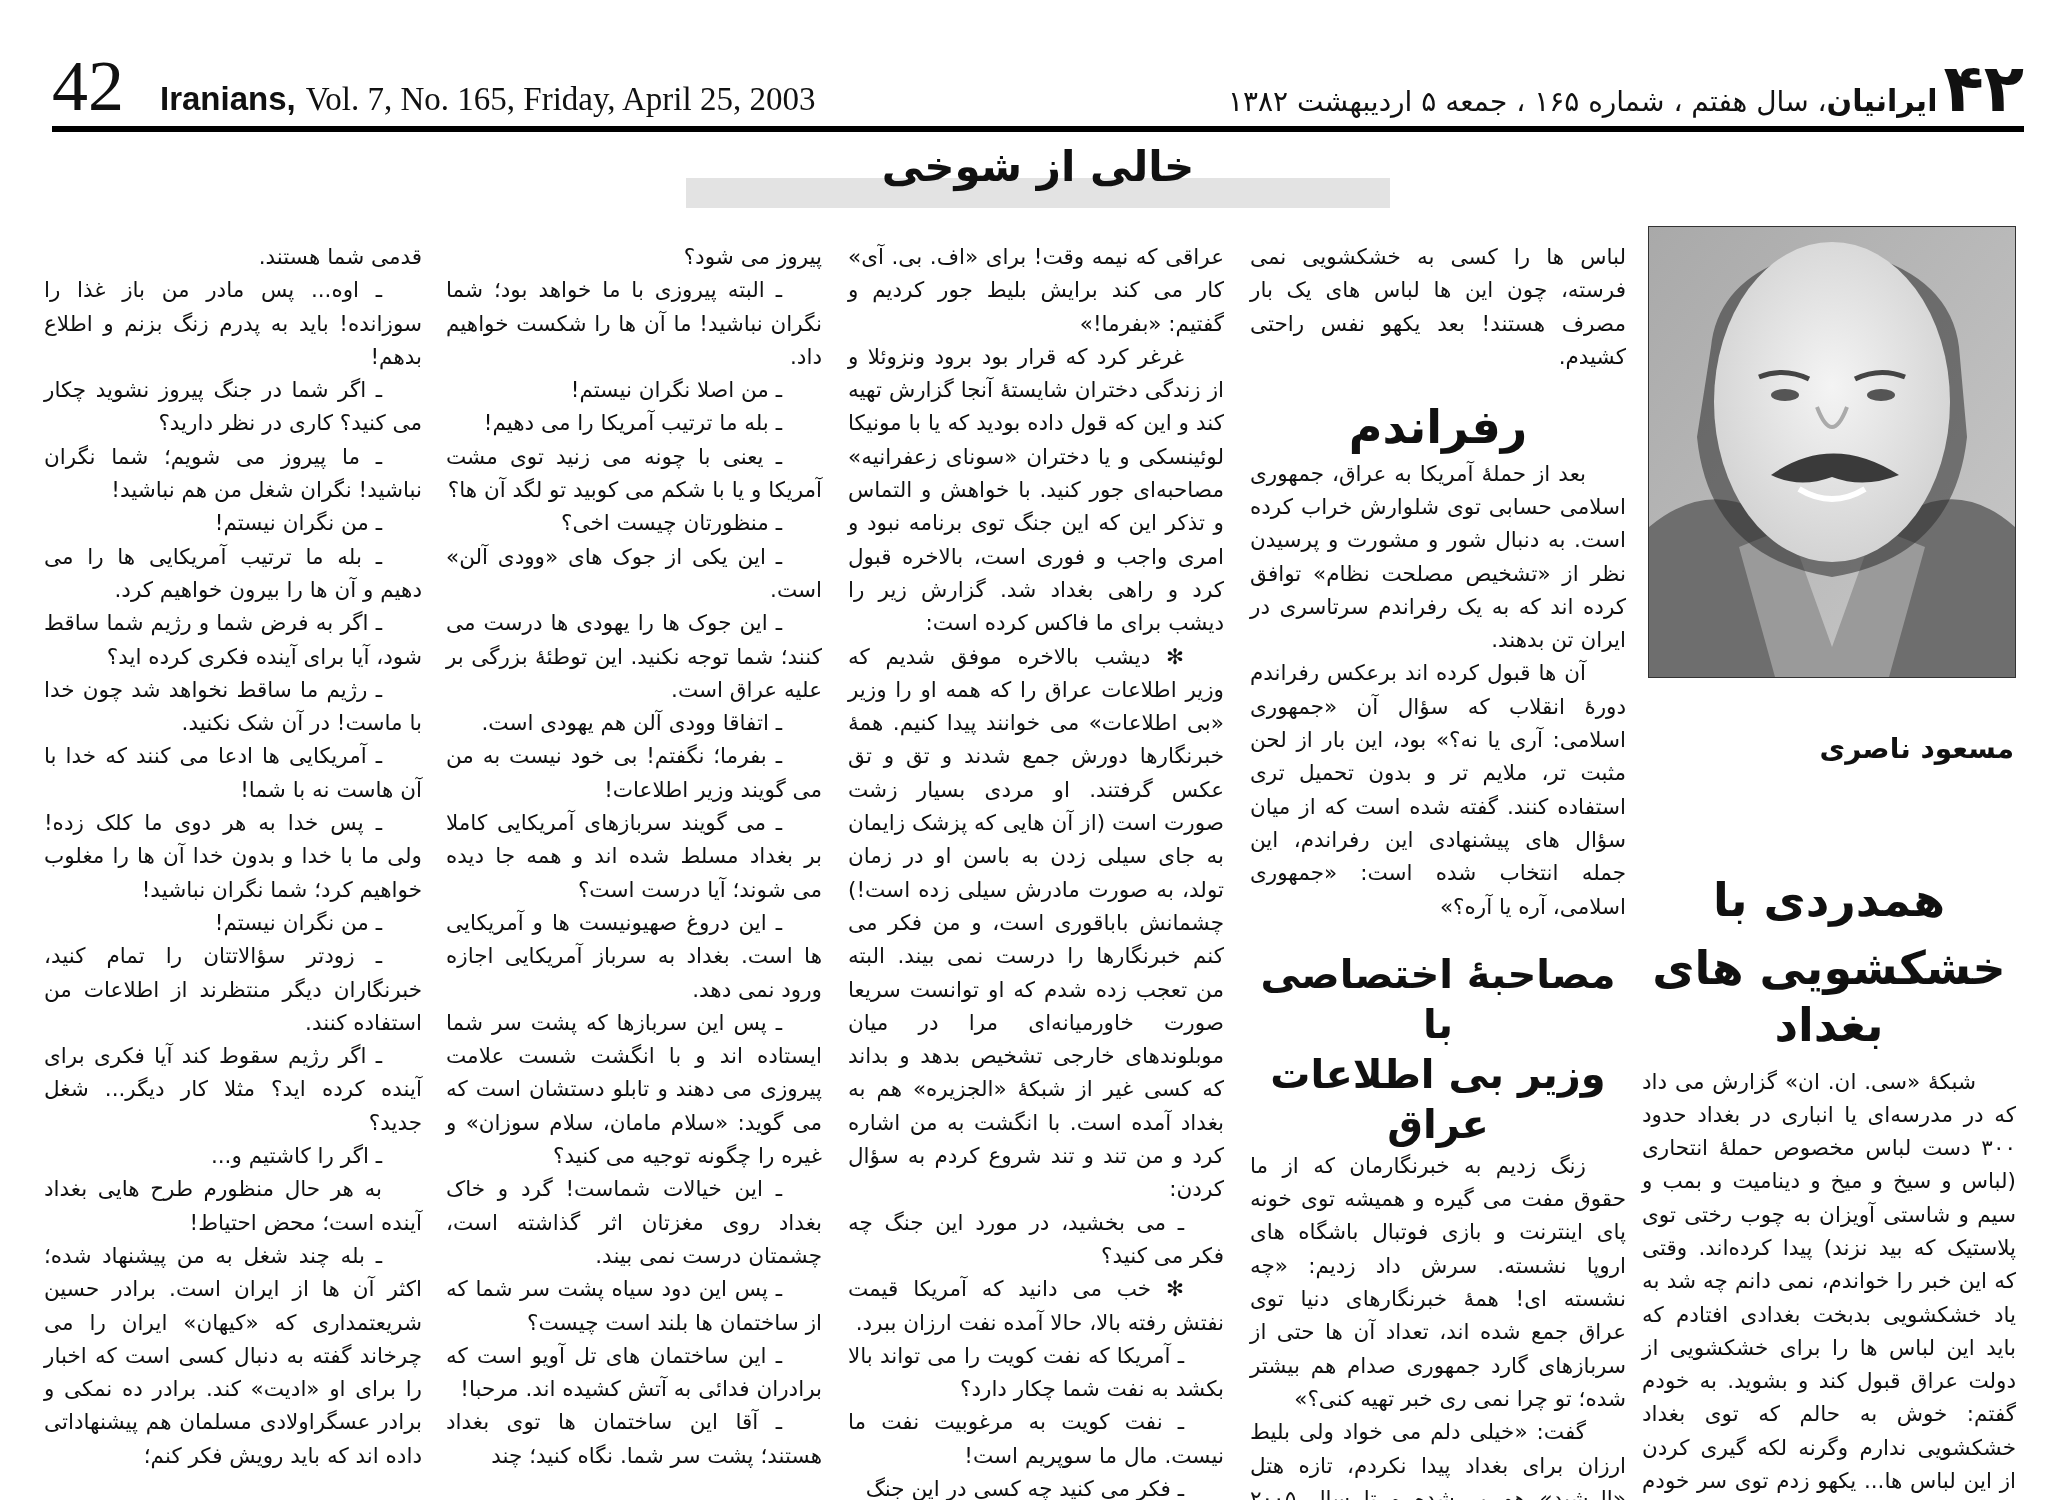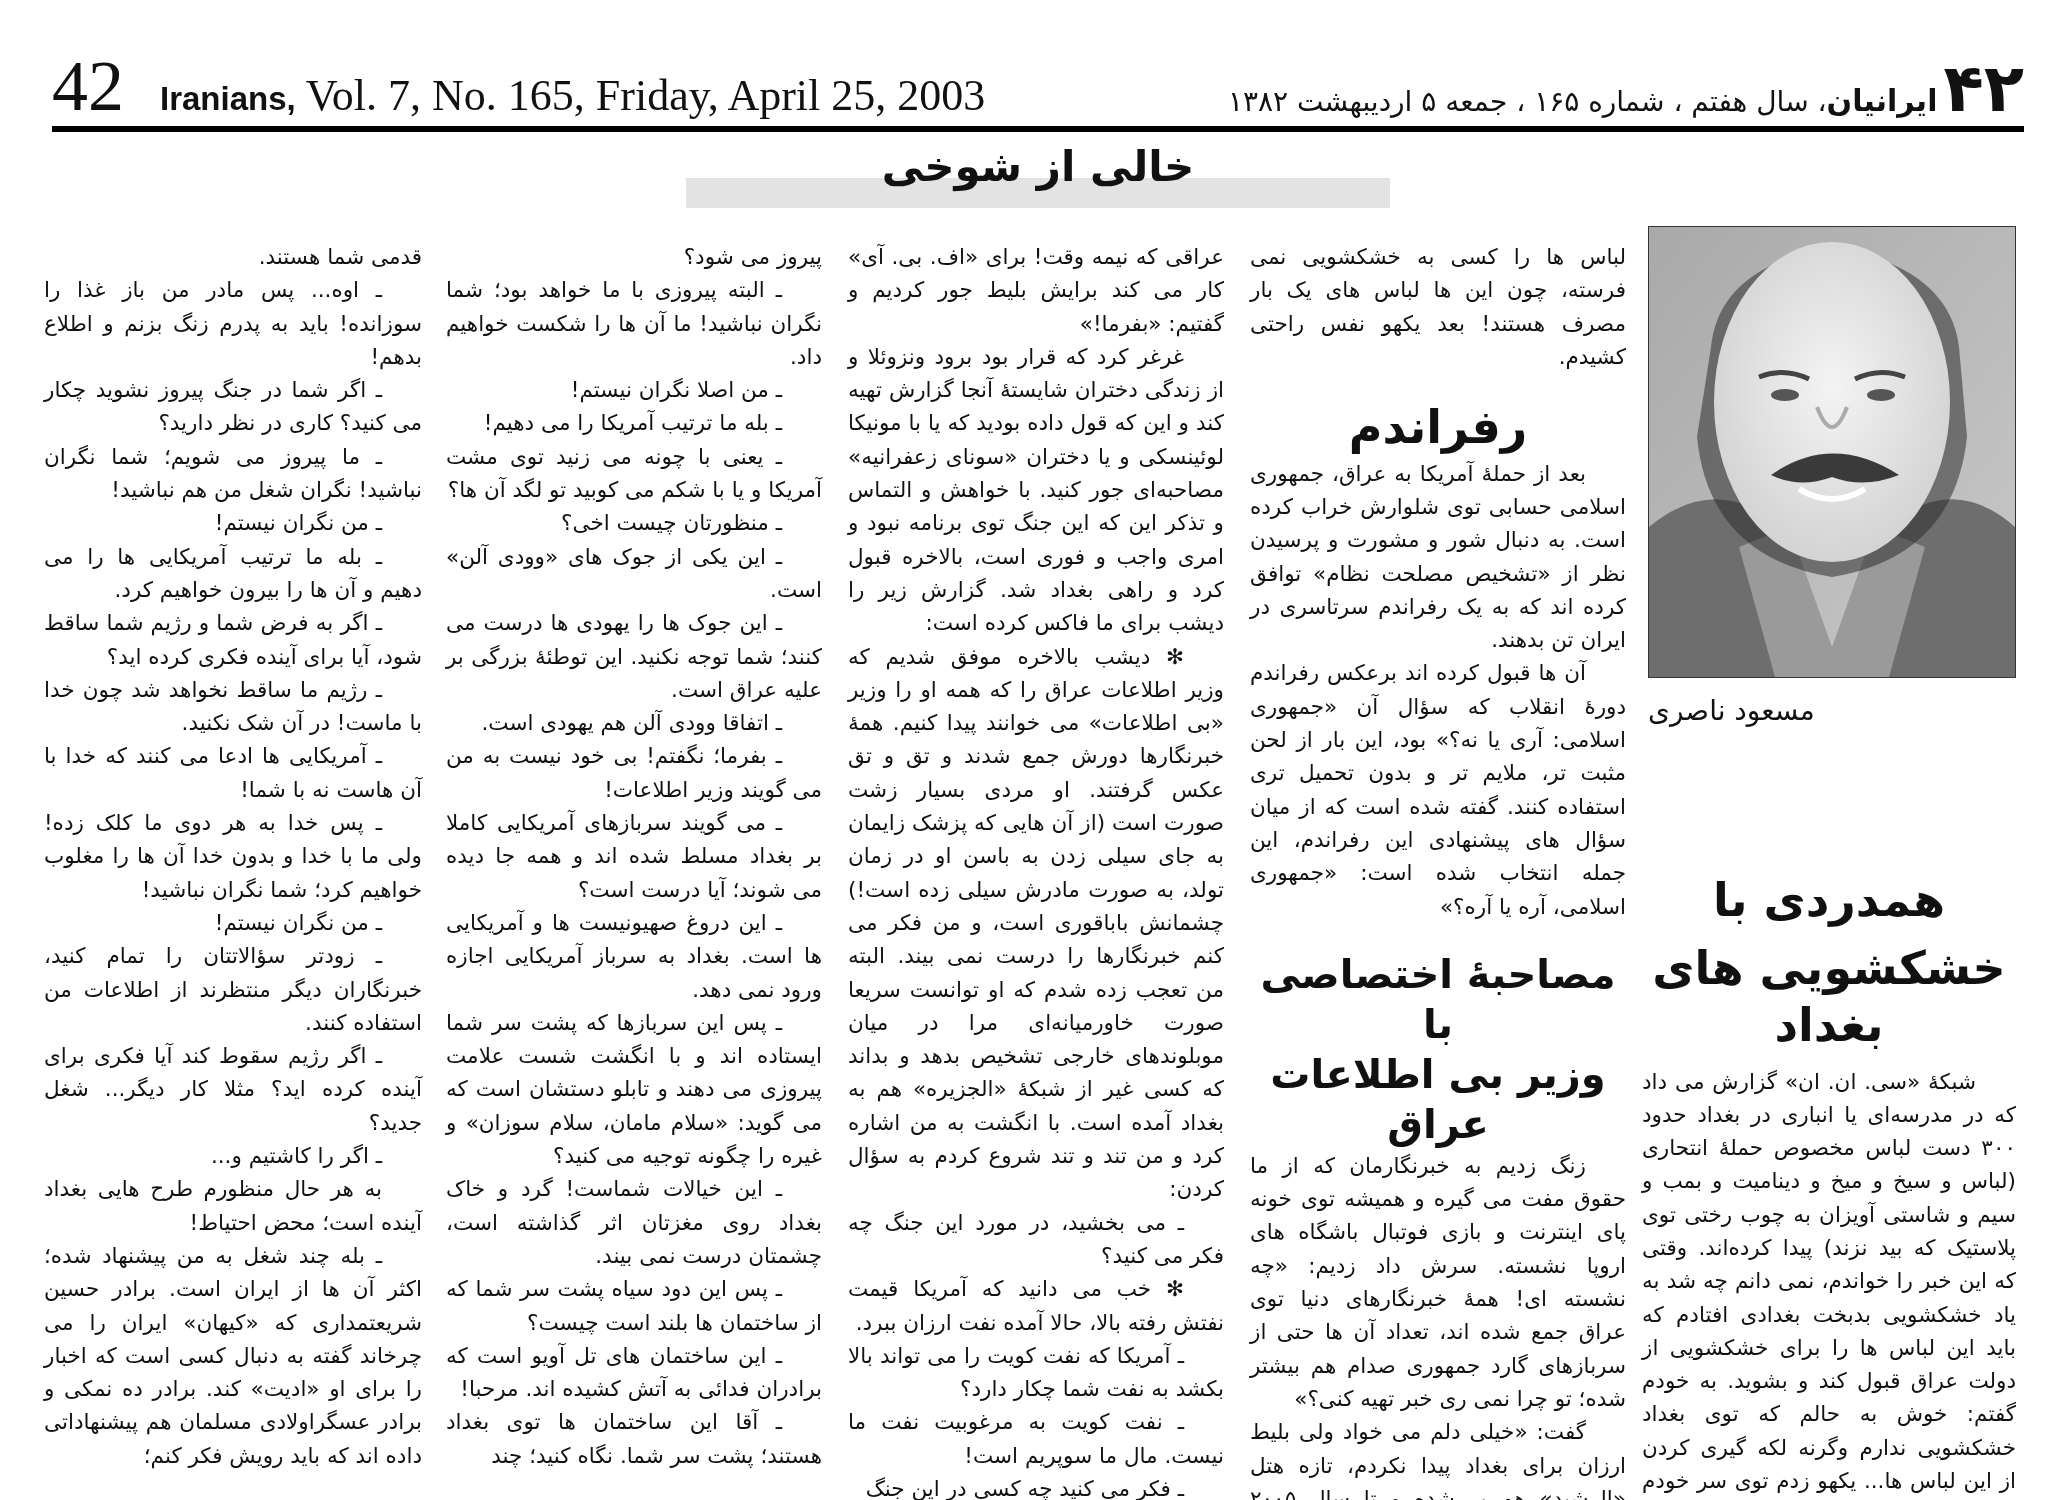--- a/index.html
+++ b/index.html
@@ -4,21 +4,21 @@
 <style>
   html, body { margin: 0; padding: 0; background: #ffffff; }
   body {
     width: 2064px; height: 1500px; position: relative; overflow: hidden;
     font-family: "DejaVu Sans", sans-serif; color: #111;
   }
   .masthead { position: absolute; left: 52px; right: 40px; top: 60px; height: 66px; }
   .mh-left { position: absolute; left: 0; bottom: 4px; display: flex; align-items: baseline; white-space: nowrap; }
   .mh-page-en { font-family: "Liberation Serif", serif; font-size: 72px; line-height: 1; margin-right: 36px; }
   .mh-title-en { font-family: "Liberation Sans", sans-serif; font-weight: bold; font-size: 33px; margin-right: 10px; }
-  .mh-info-en { font-family: "Liberation Serif", serif; font-size: 44px; }
+  .mh-info-en { font-family: "Liberation Serif", serif; font-size: 33px; }
   .mh-right { position: absolute; right: 0; bottom: 4px; display: flex; align-items: baseline; direction: rtl; white-space: nowrap; }
   .mh-page-fa { font-family: "DejaVu Sans", sans-serif; font-weight: bold; font-size: 66px; line-height: 1; margin-left: 6px; }
   .mh-title-fa { font-weight: bold; font-size: 30px; }
   .mh-info-fa { font-size: 28px; margin-top: 48px; }
   .rule { position: absolute; left: 52px; right: 40px; top: 126px; height: 6px; background: #000; }
 
   .section-bar { position: absolute; left: 686px; width: 704px; top: 178px; height: 30px; background: #e3e3e3; }
   .section-title { position: absolute; left: 686px; width: 704px; top: 142px; text-align: center;
     font-weight: bold; font-size: 42px; direction: rtl; line-height: 1.2; }
 
@@ -26,22 +26,22 @@
     font-size: 21.5px; line-height: 33.3px; }
   .col p { margin: 0; }
   .col p.ind { text-indent: 40px; }
   .col-4 { left: 1250px; width: 376px; }
   .col-3 { left: 848px;  width: 376px; }
   .col-2 { left: 446px;  width: 376px; }
   .col-1 { left: 44px;   width: 378px; }
 
   .photo { position: absolute; left: 1648px; top: 226px; width: 366px; height: 450px;
     border: 1px solid #333; overflow: hidden; background: #b9b9b9; }
-  .caption { position: absolute; left: 1648px; width: 366px; top: 694px; text-align: left;
-    font-weight: normal; font-size: 28px; direction: rtl; }
+  .caption { position: absolute; left: 1648px; width: 366px; top: 732px; text-align: right;
+    font-weight: bold; font-size: 28px; direction: rtl; }
   .headline { font-weight: bold; text-align: center; text-align-last: center; line-height: 1.25; margin: 0; }
   .hl-big { font-size: 46px; }
   .hl-mid { font-size: 40px; }
   .col-5-text { position: absolute; left: 1642px; width: 374px; top: 872px; direction: rtl; }
   .col-5-text .headline { margin-bottom: 10px; }
   .col-5-text p.body { margin: 0; text-align: justify; text-align-last: right; font-size: 21.5px; line-height: 33.3px; }
   .gap { height: 26px; }
 </style>
 </head>
 <body>

